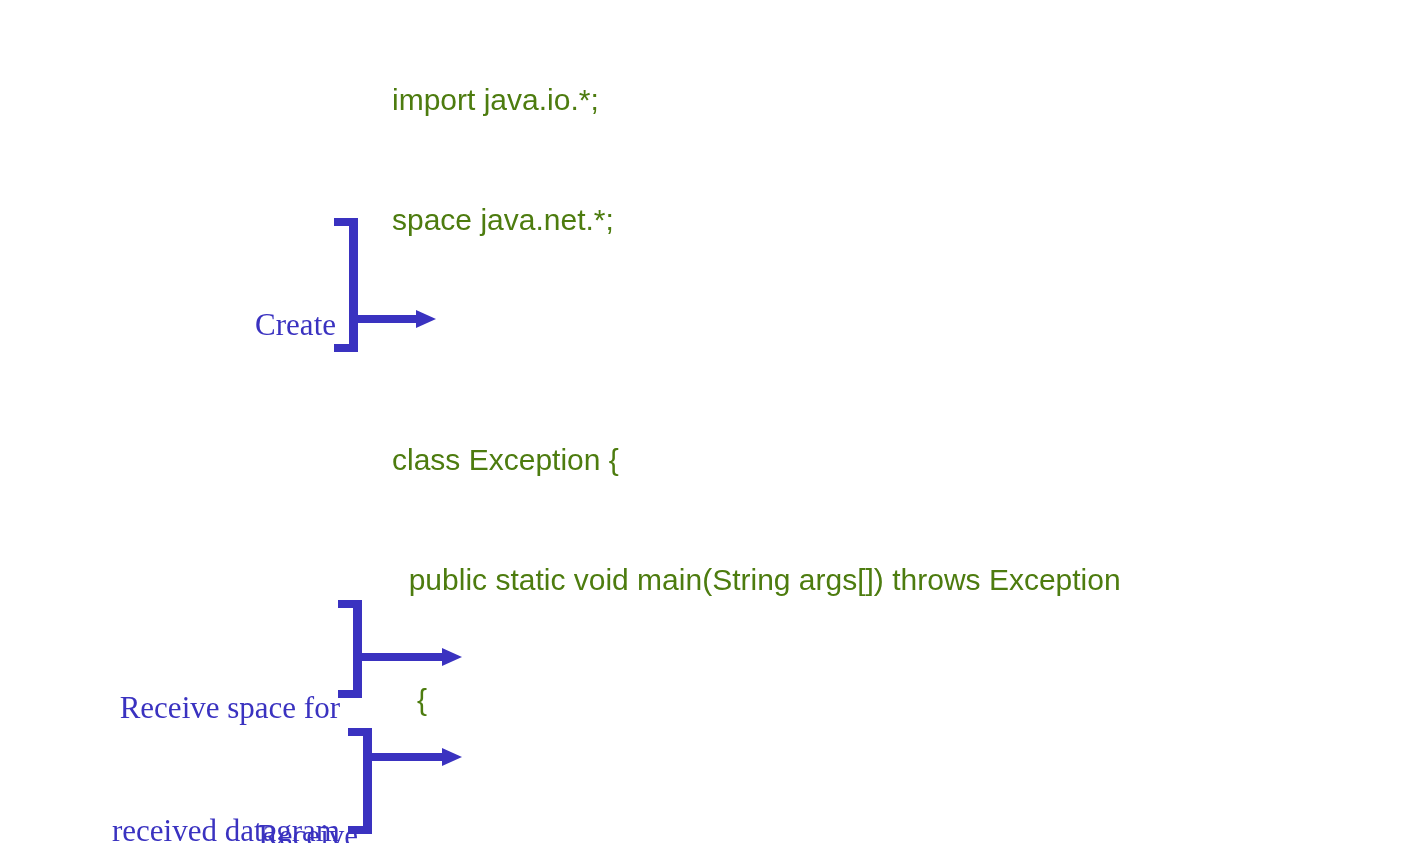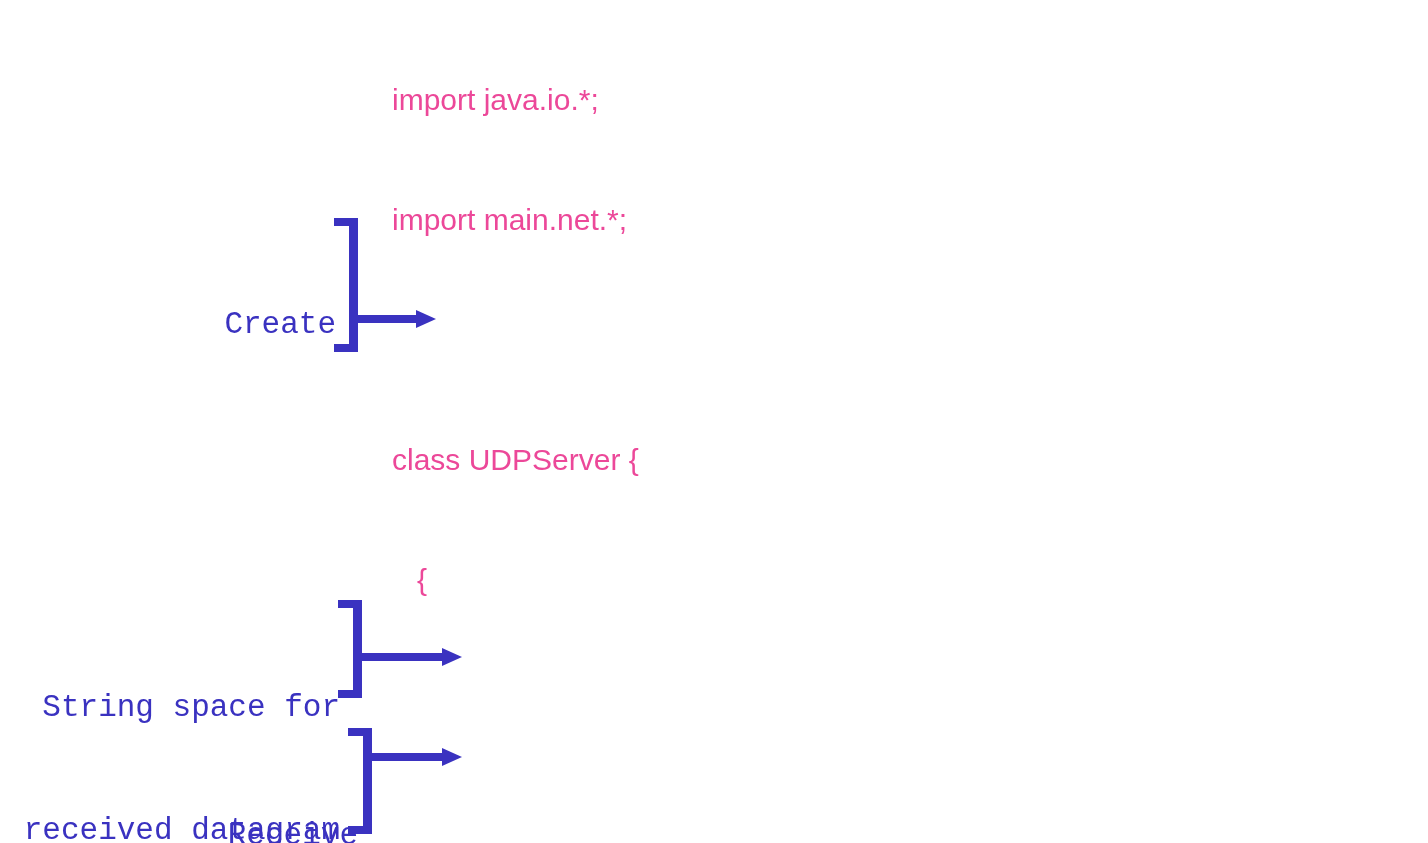--- a/index.html
+++ b/index.html
@@ -26,29 +26,29 @@
     font-family: "Liberation Sans", sans-serif;
     font-size: 30px;
     line-height: 40px;
     white-space: pre;
   }
   .code-line {
     height: 40px;
     white-space: pre;
     font-size: 30px;
     line-height: 40px;
-    color: #ec4899;
+    color: #4d7c0f;
   }
   .code-line.blank { color: transparent; }
 
   
   .annot {
     position: absolute;
     color: #3A32C0;
-    font-family: Liberation Mono, monospace;
+    font-family: Liberation Serif, serif;
     font-size: 31px;
     line-height: 41px;
     text-align: right;
     white-space: pre;
   }
 
   
   .bracket {
     position: absolute;
   }
@@ -92,23 +92,24 @@
     border-top: 9px solid transparent;
     border-bottom: 9px solid transparent;
     border-left: 20px solid #3A32C0;
   }
 </style>
 </head>
 <body>
 
 <div id="code-block">
   <div class="code-line">import java.io.*;</div>
-  <div class="code-line">import main.net.*;</div>
+  <div class="code-line">space java.net.*;</div>
   <div class="code-line blank"></div>
-  <div class="code-line">class UDPServer {</div>
+  <div class="code-line">class Exception {</div>
+  <div class="code-line">  public static void main(String args[]) throws Exception</div>
   <div class="code-line">   {</div>
   <div class="code-line blank"></div>
   
   
   
   
   
   
   
   
@@ -125,21 +126,21 @@
   <div class="tip-top"></div>
   <div class="spine"></div>
   <div class="tip-bot"></div>
 </div>
 <div class="arrow" style="left:356px; top:310px; width:80px;">
   <div class="shaft" style="width:62px;"></div>
   <div class="head"></div>
 </div>
 
 <div class="annot" style="left:0px; top:605px; width:340px;">
-  <div>String space for</div>
+  <div>Receive space for</div>
   <div>received datagram</div>
 </div>
 <div class="bracket" style="left:338px; top:600px; width:24px; height:98px;">
   <div class="tip-top"></div>
   <div class="spine"></div>
   <div class="tip-bot"></div>
 </div>
 <div class="arrow" style="left:360px; top:648px; width:102px;">
   <div class="shaft" style="width:84px;"></div>
   <div class="head"></div>

